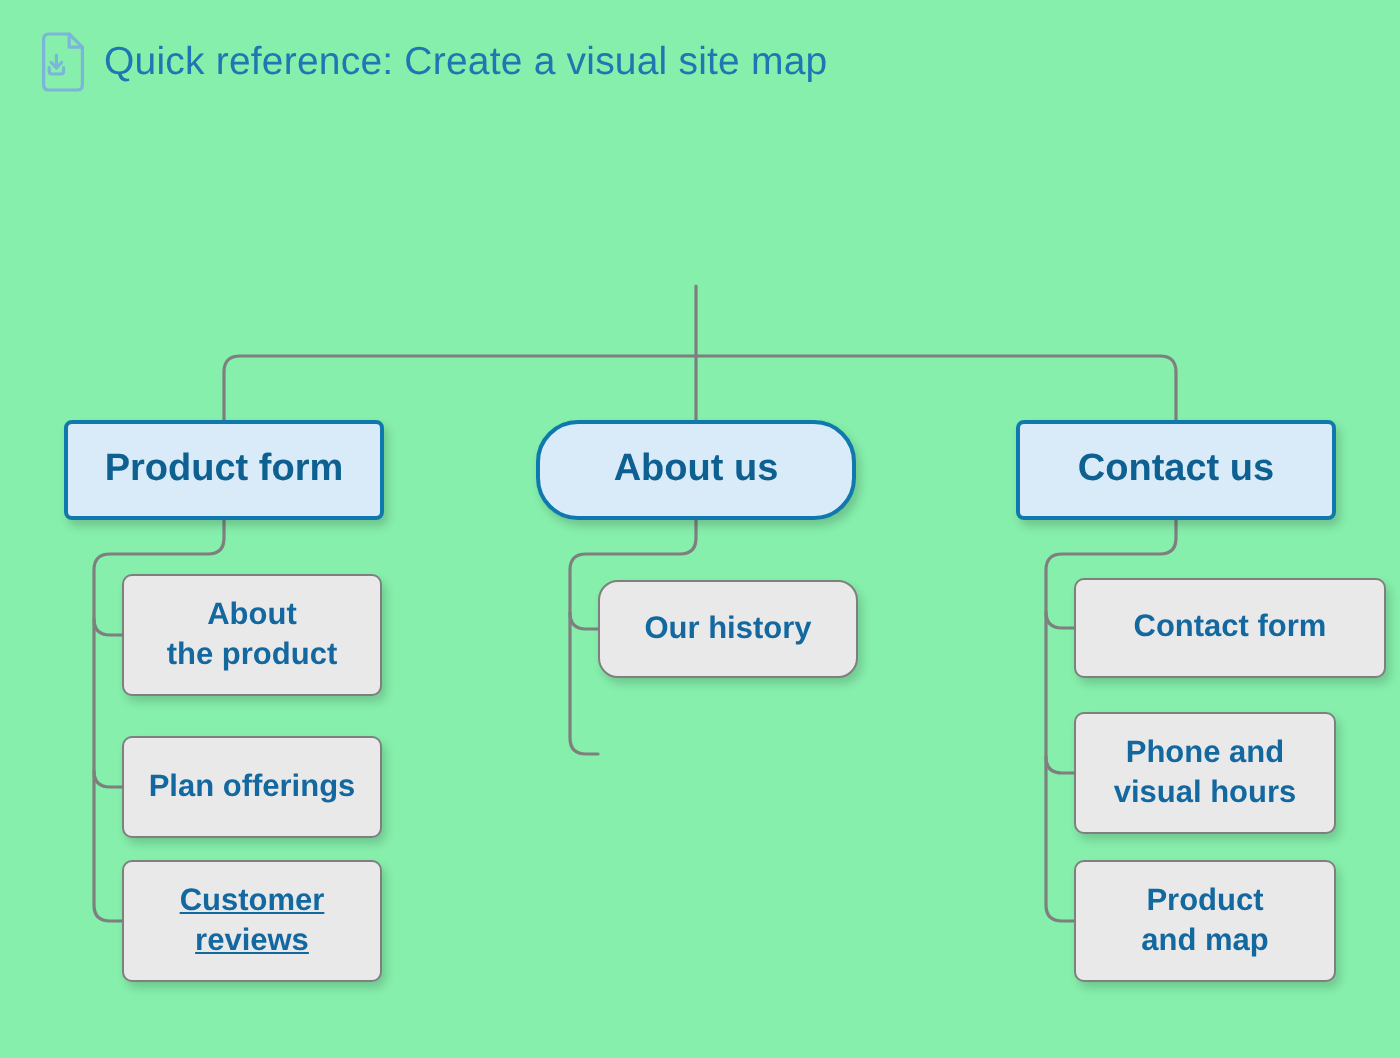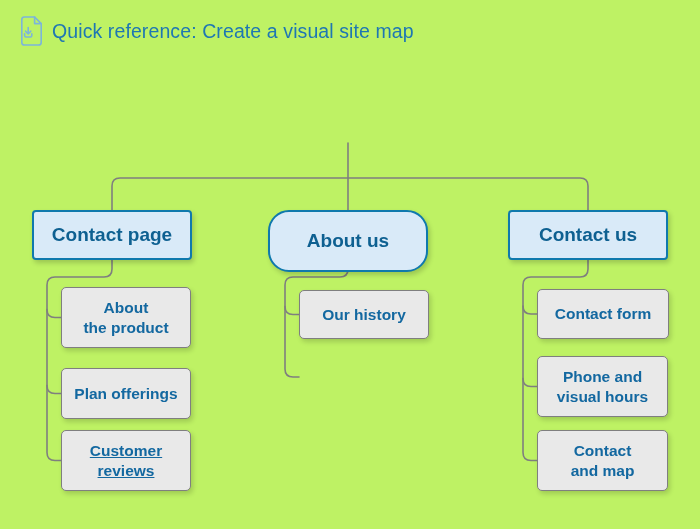--- a/index.html
+++ b/index.html
@@ -1,16 +1,16 @@
 <!DOCTYPE html>
 <html><head>
 <meta charset="utf-8">
 <style>
   html,body{margin:0;padding:0;background:#ffffff;}
-  #page{position:relative;width:700px;height:529px;background:#bef264;overflow:hidden;
+  #page{position:relative;width:700px;height:529px;background:#86efac;overflow:hidden;
         font-family:"Liberation Sans", sans-serif;}
 
   
   .header{position:absolute;left:20px;top:16px;display:flex;align-items:center;gap:9px;}
   .doc-icon{width:23px;height:30px;flex:0 0 auto;}
   .header-title{font-size:19.5px;color:#1e77b3;letter-spacing:.1px;}
 
   
   .node{position:absolute;display:flex;align-items:center;justify-content:center;
         text-align:center;box-sizing:border-box;font-weight:700;white-space:pre-line;}
@@ -18,28 +18,28 @@
   .node.root{background:#0f79ad;color:#ffffff;font-size:20px;border-radius:3px;
              box-shadow:2px 3px 5px rgba(0,0,0,.22);}
   .node.parent{background:#d9eaf8;color:#0e6091;font-size:19px;border:2px solid #0f79ad;
                border-radius:4px;box-shadow:2px 3px 5px rgba(0,0,0,.18);}
   .node.child{background:#e9e9e9;color:#1368a0;font-size:15.5px;line-height:1.25;
               border:1.5px solid #7f7f7f;border-radius:5px;box-shadow:2px 3px 5px rgba(0,0,0,.16);}
 
   
   #box-home            {left:269px;top:86px; width:158px;height:57px;}
   #box-product-page    {left:32px; top:210px;width:160px;height:50px;}
-  #box-about-us        {left:268px;top:210px;width:160px;height:62px;border-radius:21px;}
+  #box-about-us        {left:268px;top:210px;width:160px;height:50px;border-radius:21px;}
   #box-contact-us      {left:508px;top:210px;width:160px;height:50px;}
   #box-about-product   {left:61px; top:287px;width:130px;height:61px;}
   #box-plan-offerings  {left:61px; top:368px;width:130px;height:51px;}
   #box-customer-reviews{left:61px; top:430px;width:130px;height:61px;text-decoration:underline;}
-  #box-our-history     {left:299px;top:290px;width:130px;height:49px;}
+  #box-our-history     {left:299px;top:290px;width:130px;height:49px;border-radius:10px;}
   #box-our-team        {left:299px;top:352px;width:130px;height:50px;}
-  #box-contact-form    {left:537px;top:289px;width:132px;height:50px;}
+  #box-contact-form    {left:537px;top:289px;width:156px;height:50px;}
   #box-phone-hours     {left:537px;top:356px;width:131px;height:61px;}
   #box-address-map     {left:537px;top:430px;width:131px;height:61px;}
 
   .connector-layer{position:absolute;left:0;top:0;pointer-events:none;}
 </style>
 </head>
 <body>
 
 <div id="page">
 
@@ -64,31 +64,31 @@
 
     <path d="M348,260 V269 Q348,277 340,277 H293 Q285,277 285,285 V369 Q285,377 293,377 H299"></path>
     <path d="M285,306.5 Q285,314.5 293,314.5 H299"></path>
 
     <path d="M588,260 V269 Q588,277 580,277 H531 Q523,277 523,285 V452.5 Q523,460.5 531,460.5 H537"></path>
     <path d="M523,306 Q523,314 531,314 H537"></path>
     <path d="M523,378.5 Q523,386.5 531,386.5 H537"></path>
   </svg>
 
 
-  <div id="box-product-page" class="node parent">Contact page</div>
+  <div id="box-product-page" class="node parent">Product form</div>
   <div id="box-about-us" class="node parent">About us</div>
   <div id="box-contact-us" class="node parent">Contact us</div>
 
   <div id="box-plan-offerings" class="node child">Plan offerings</div>
   <div id="box-about-product" class="node child">About
 the product</div>
   <div id="box-customer-reviews" class="node child">Customer
 reviews</div>
 
   <div id="box-our-history" class="node child">Our history</div>
 
   <div id="box-contact-form" class="node child">Contact form</div>
   <div id="box-phone-hours" class="node child">Phone and
 visual hours</div>
-  <div id="box-address-map" class="node child">Contact
+  <div id="box-address-map" class="node child">Product
 and map</div>
 
 </div>
 
 </body></html>

